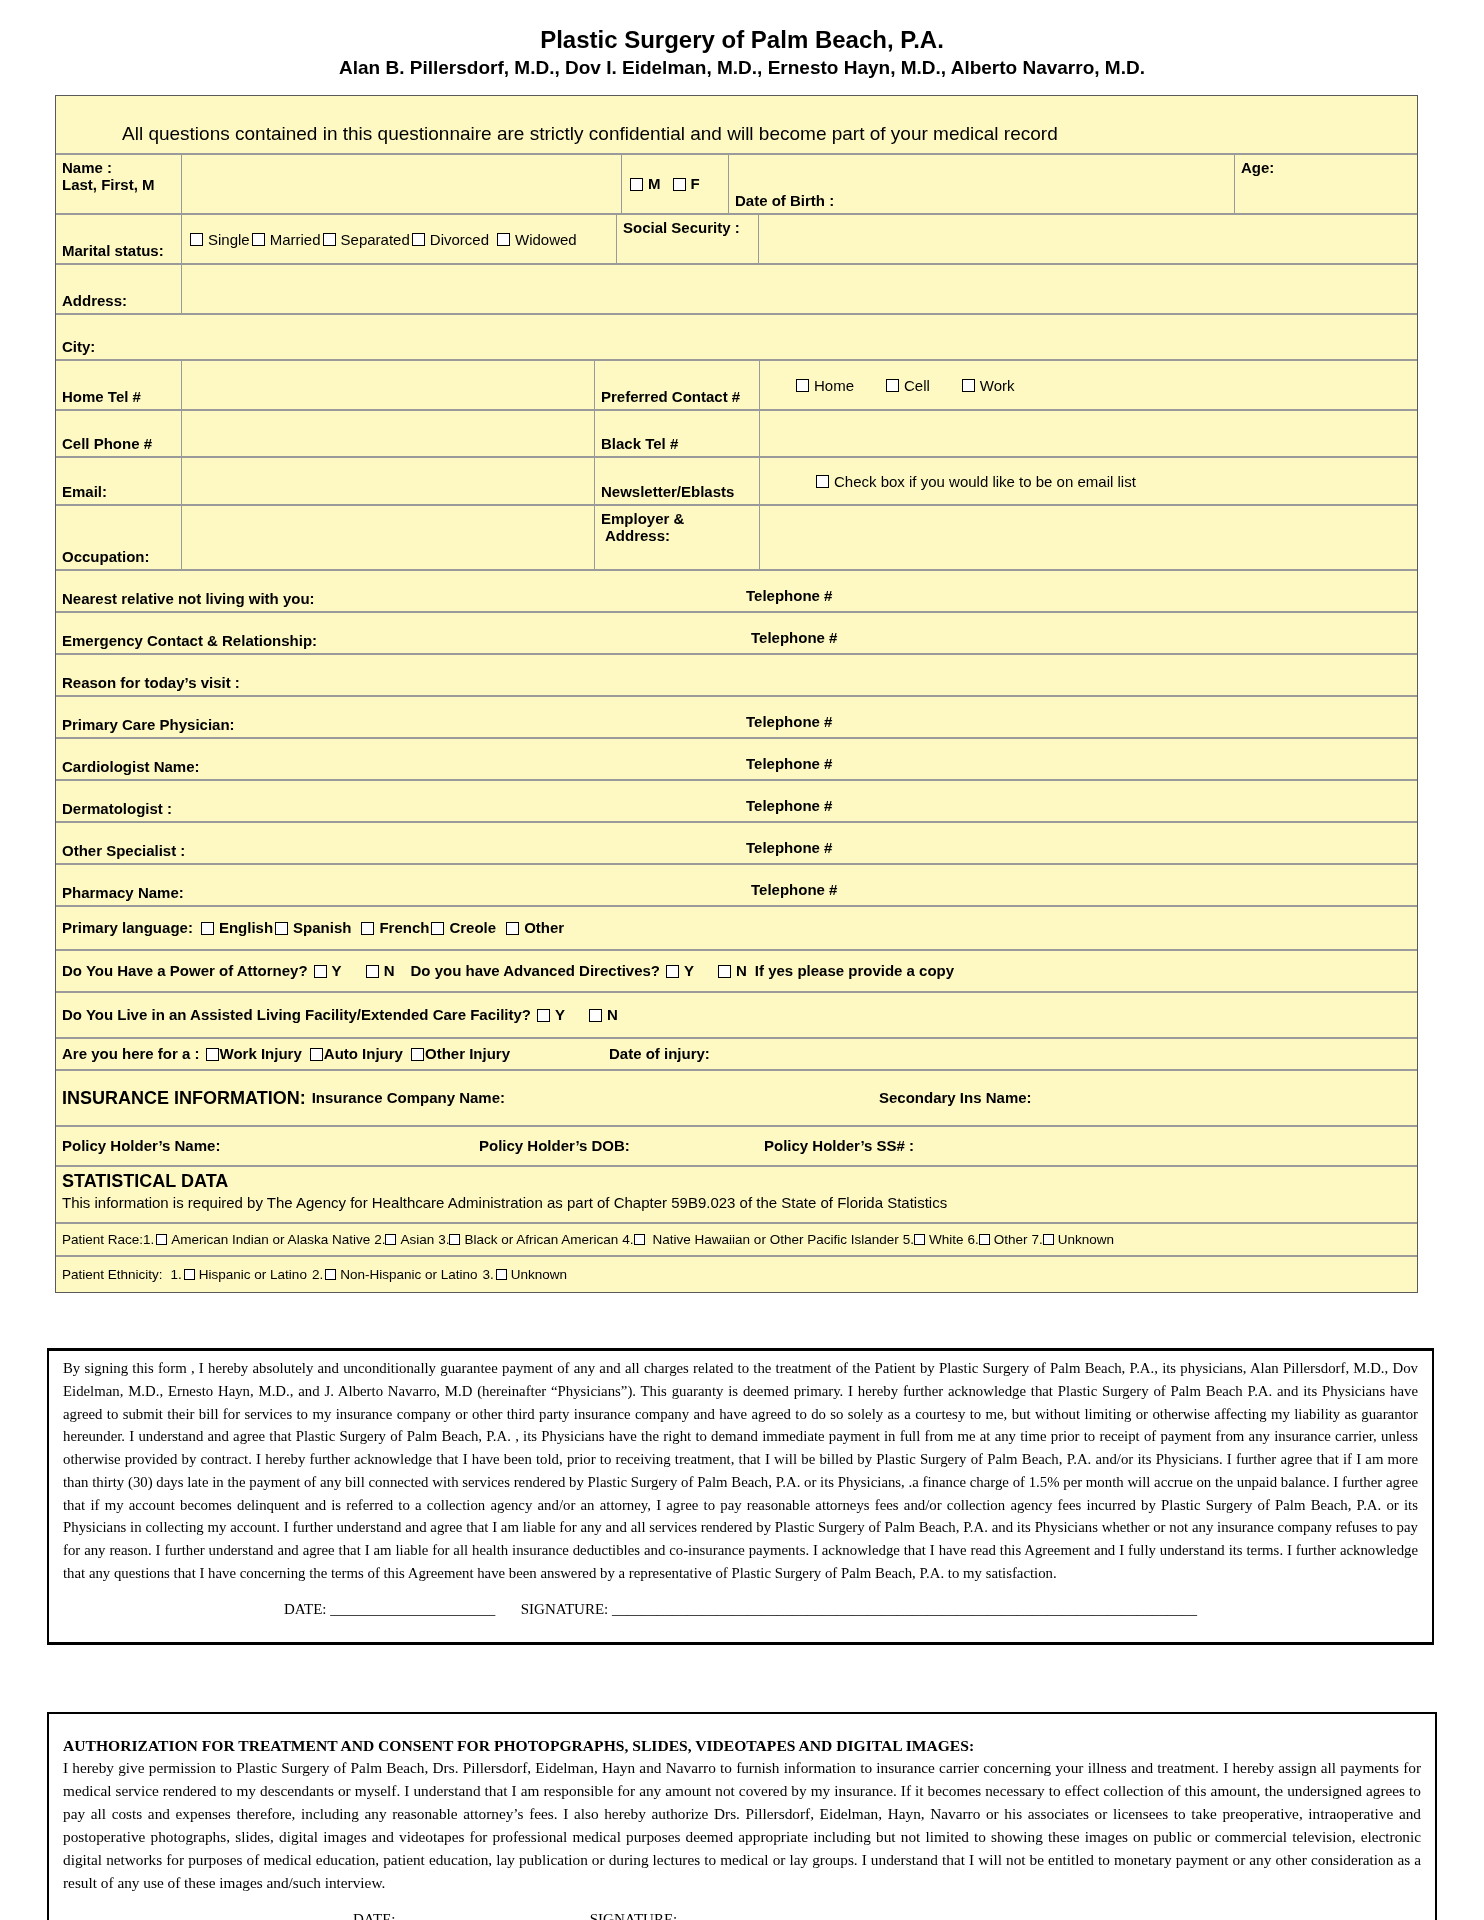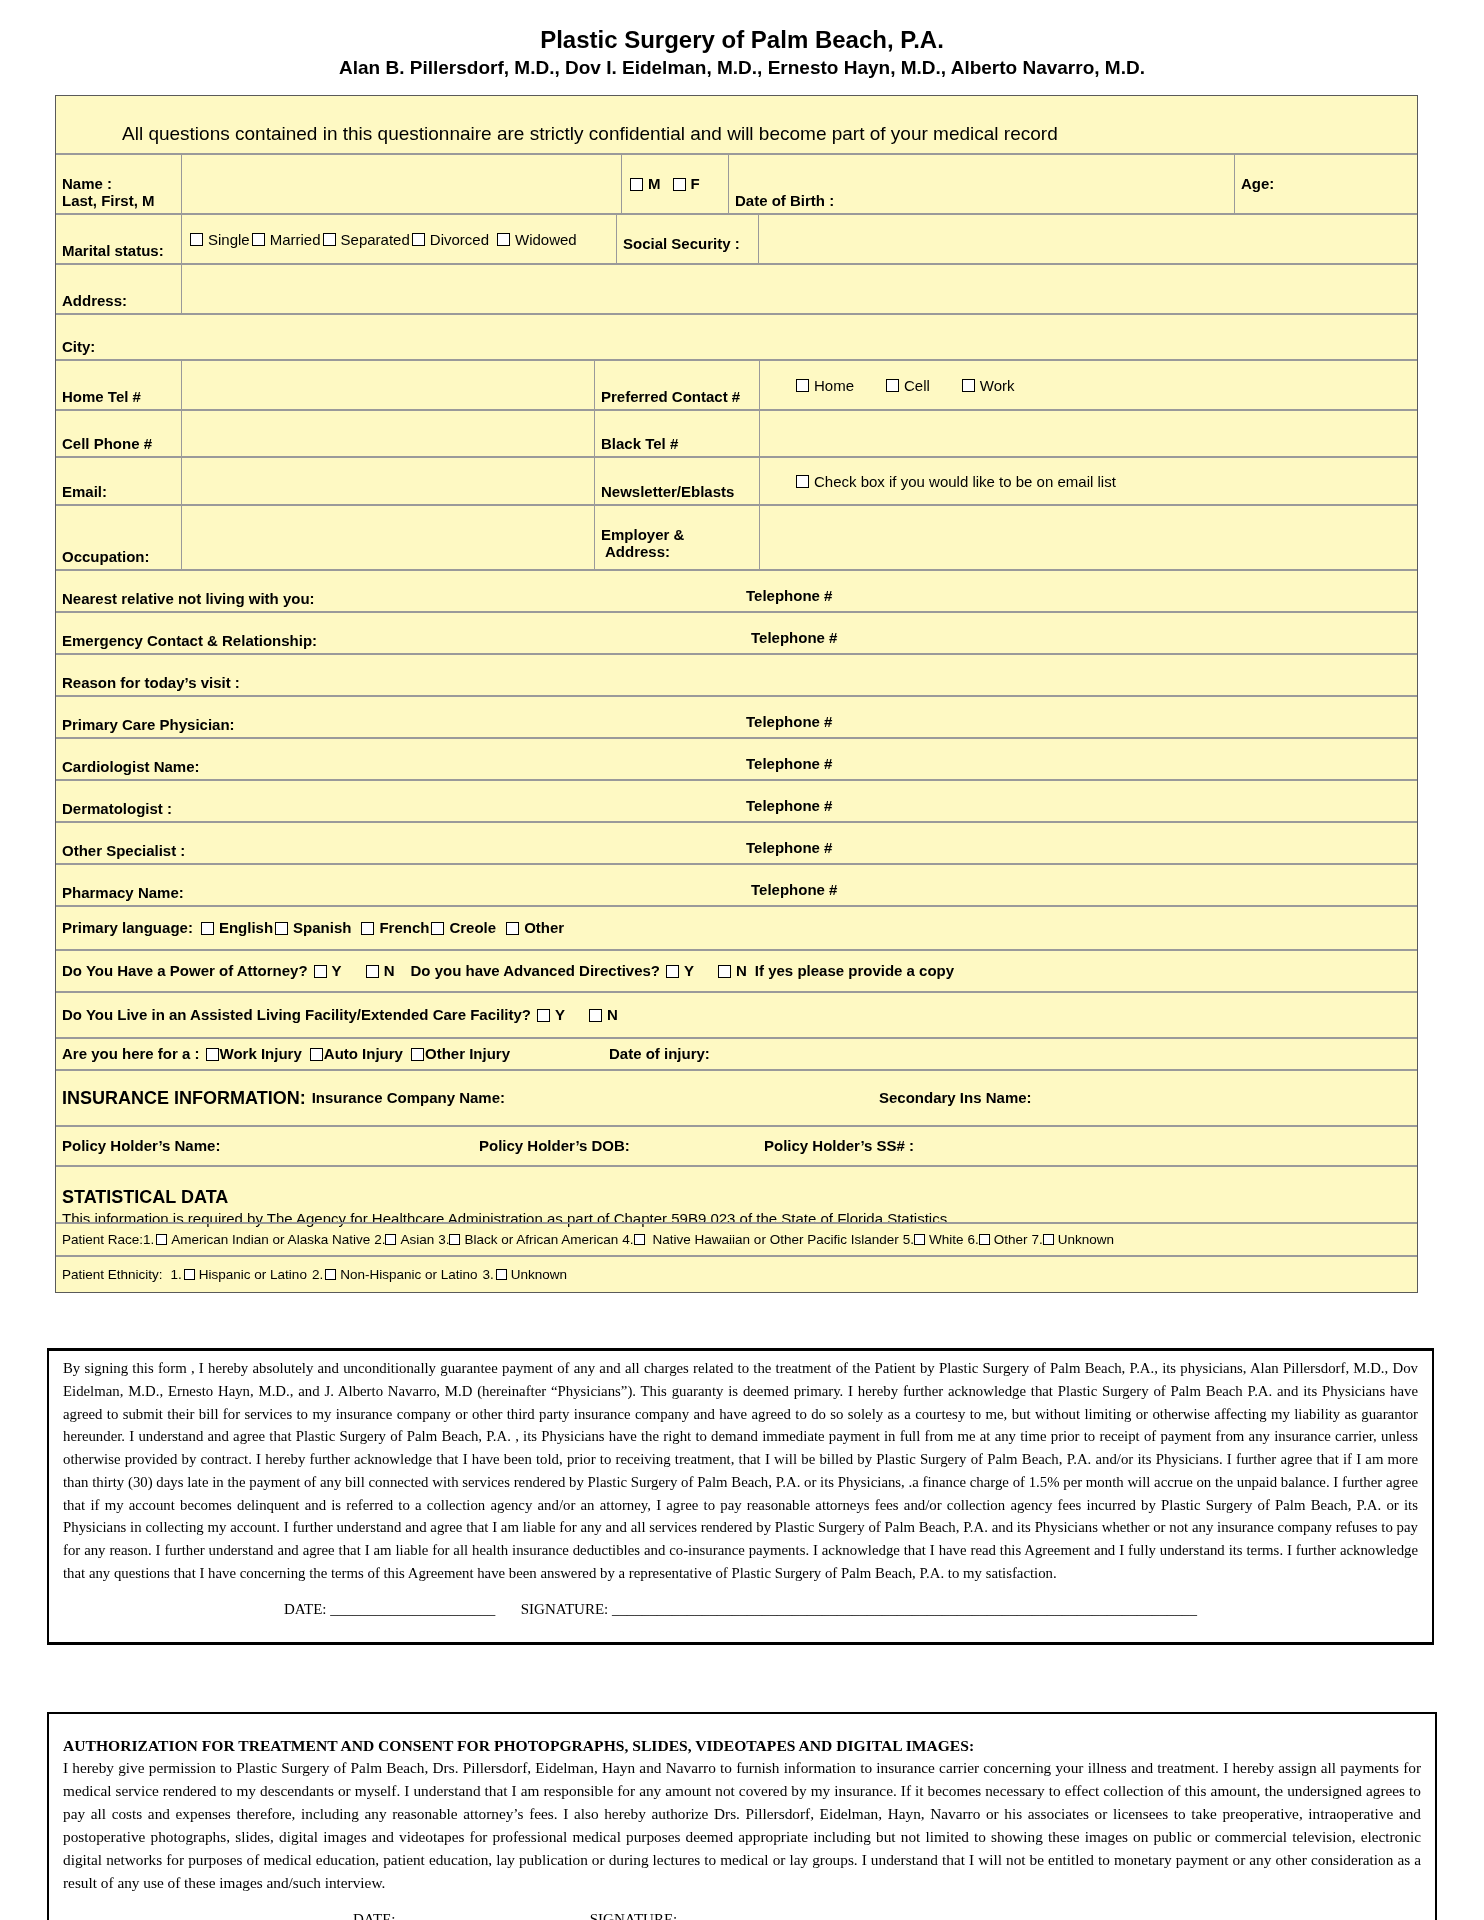--- a/index.html
+++ b/index.html
@@ -23,21 +23,21 @@
     border: 1px solid #5a5a5a;
     background: #fef9c3;
   }
   .row { position: relative; display: flex; border-top: 2px solid #9a9a9a; }
   .row:first-child { border-top: none; }
   .c { position: relative; border-left: 1px solid #9a9a9a; }
   .c.first { border-left: none; }
   .lb { font-weight: bold; font-size: 15px; line-height: 1.15; }
   .rg { font-weight: normal; font-size: 15px; }
   .bend { display: flex; align-items: flex-end; padding: 4px 6px; }
-  .btop { padding: 20px 6px; }
+  .btop { padding: 4px 6px; }
   .bcent { display: flex; align-items: center; padding: 2px 6px; }
 
   .cb {
     display: inline-block; width: 13px; height: 13px;
     border: 1.7px solid #000; background: #fff;
     vertical-align: -1px; margin: 0 5px 0 2px;
   }
   .cbs {
     display: inline-block; width: 11px; height: 11px;
     border: 1.4px solid #000; background: #fff;
@@ -202,21 +202,21 @@
     </div>
 
     <div class="row r-email">
       <div class="c first bend" style="width:125px">
         <span class="lb">Email:</span>
       </div>
       <div class="c" style="width:413px"></div>
       <div class="c bend" style="width:165px">
         <span class="lb">Newsletter/Eblasts</span>
       </div>
-      <div class="c bcent" style="flex:1;padding-left:34px">
+      <div class="c bcent" style="flex:1;padding-left:54px">
         <span class="cb"></span>
         <span class="rg">Check box if you would like to be on email list</span>
       </div>
     </div>
 
     <div class="row r-occ">
       <div class="c first bend" style="width:125px">
         <span class="lb">Occupation:</span>
       </div>
       <div class="c" style="width:413px"></div>

